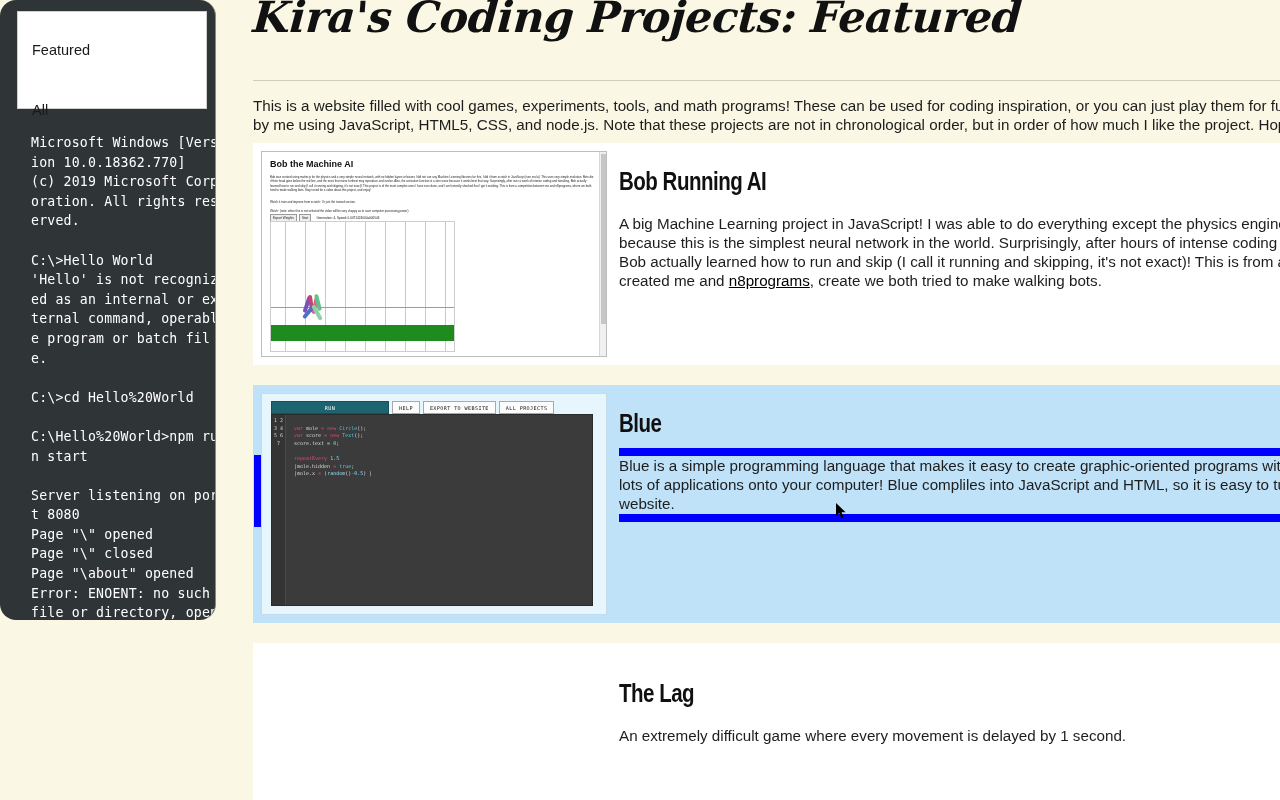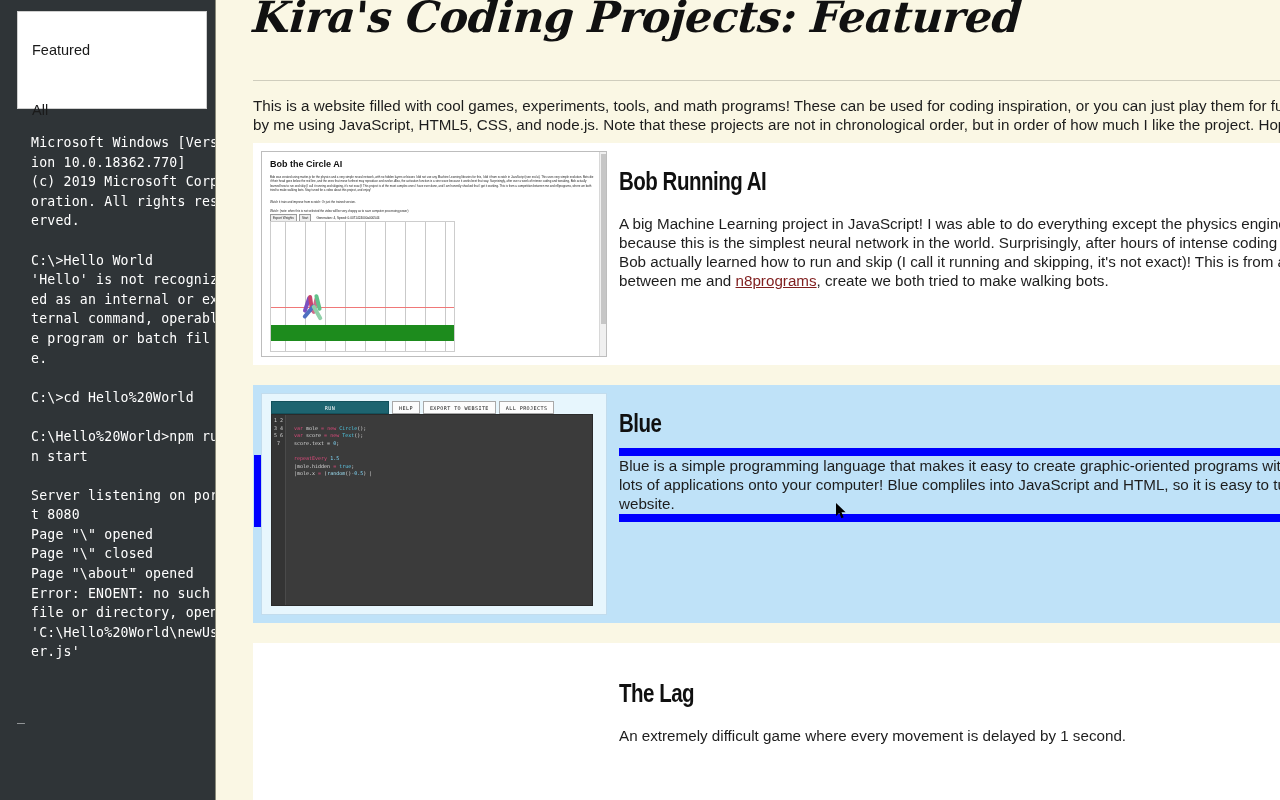--- a/index.html
+++ b/index.html
@@ -7,24 +7,25 @@
     width: 1280px; height: 800px;
     overflow: hidden;
     background: #faf7e4;
     font-family: "Liberation Sans", sans-serif;
   }
   body { position: relative; }
 
   
   #terminal-panel {
     position: absolute; left: 0; top: 0;
-    width: 216px; height: 800px;
+    width: 216px; height: 620px;
     background: #2f3437;
     border-right: 1px solid #8a8a7a;
     overflow: hidden;
+    border-radius: 16px;
   }
   #dropdown-panel {
     position: absolute; left: 17px; top: 11px;
     width: 190px; height: 98px;
     background: #ffffff;
     border: 1px solid #cfcfcf;
   }
   .dropdown-option {
     font-size: 14.5px;
     color: #1a1a1a;
@@ -125,21 +126,21 @@
     white-space: nowrap;
   }
   .card-desc {
     margin-top: 18px;
     font-size: 15.2px;
     line-height: 19px;
     color: #1d1d1d;
     white-space: nowrap;
   }
   .card-desc .line { display: block; }
-  .card-desc a { color: #7f1d1d; text-decoration: underline; }
+  .card-desc a { color: #000000; text-decoration: underline; }
 
   
   #card-bob { top: 143px; height: 222px; }
   #thumb-bob {
     width: 346px; height: 206px;
     background: #ffffff;
     border: 1px solid #bdbdbd;
     position: relative;
     overflow: hidden;
   }
@@ -293,21 +294,21 @@
 
   <div id="intro-text">
     <span class="line">This is a website filled with cool games, experiments, tools, and math programs! These can be used for coding inspiration, or you can just play them for fun. The</span>
     <span class="line">by me using JavaScript, HTML5, CSS, and node.js. Note that these projects are not in chronological order, but in order of how much I like the project. Hope you</span>
   </div>
 
   <div class="card" id="card-bob">
     <div class="card-inner">
       <div class="thumb-wrap">
         <div id="thumb-bob">
-          <div id="bob-h1">Bob the Circle AI</div>
+          <div id="bob-h1">Bob the Machine AI</div>
           <div class="bob-para" id="bob-p1">Bob was created using matter.js for the physics and a very simple neural network, with no hidden layers or biases I did not use any Machine Learning libraries for this, I did it from scratch in JavaScript (see src/ai). This uses very simple evolution. Bots die if their head goes below the red line, and the ones that move furthest may reproduce and evolve. Also, the activation function is a sine wave because it works best that way. Surprisingly, after over a week of intense coding and tweaking, Bob actually learned how to run and skip (I call it running and skipping, it's not exact)! This project is of the most complex ones I have ever done, and I am honestly shocked that I got it working. This is from a competition between me and n8programs, where we both tried to make walking bots. Stay tuned for a video about this project, and enjoy!</div>
           <div class="bob-para" id="bob-p2">Watch it train and improve from scratch: Or just the trained version.</div>
           <div class="bob-para" id="bob-p3">Watch: (note: when this is not selected the video will be very choppy as to save computer processing power)</div>
           <div id="bob-toolbar">
             <span class="btn">Export Weights</span>
             <span class="btn">Start</span>
             <span class="stat">Generation: 4, Speed: 0.0071424000a000544</span>
           </div>
           <div id="bob-canvas">
             <div class="bob-vline" style="left:14px"></div>
@@ -333,21 +334,21 @@
           <div id="thumb-bob-scroll"></div>
         </div>
       </div>
 
       <div class="card-body">
         <div class="card-title">Bob Running AI</div>
         <div class="card-desc">
           <span class="line">A big Machine Learning project in JavaScript! I was able to do everything except the physics engine fr</span>
           <span class="line">because this is the simplest neural network in the world. Surprisingly, after hours of intense coding an</span>
           <span class="line">Bob actually learned how to run and skip (I call it running and skipping, it's not exact)! This is from a c</span>
-          <span class="line"><span>between me and </span><a href="#">n8programs</a><span>, create we both tried to make walking bots.</span></span>
+          <span class="line"><span>created me and </span><a href="#">n8programs</a><span>, create we both tried to make walking bots.</span></span>
         </div>
       </div>
     </div>
   </div>
 
   <div class="card" id="card-blue">
     <div id="blue-sel-left"></div>
     <div class="card-inner">
       <div class="thumb-wrap">
         <div id="thumb-blue">

